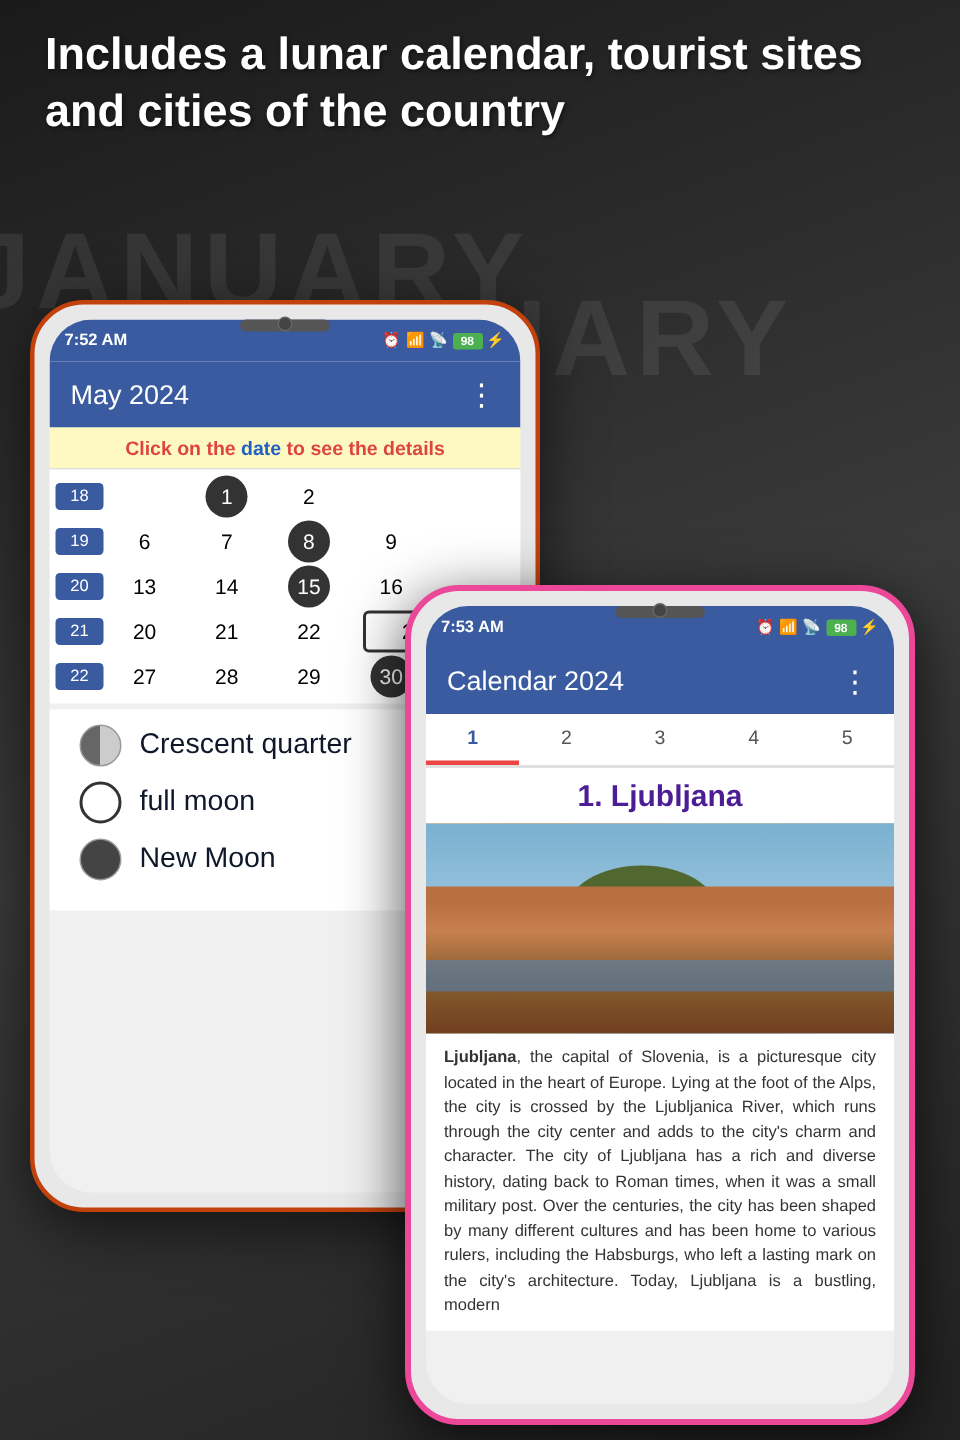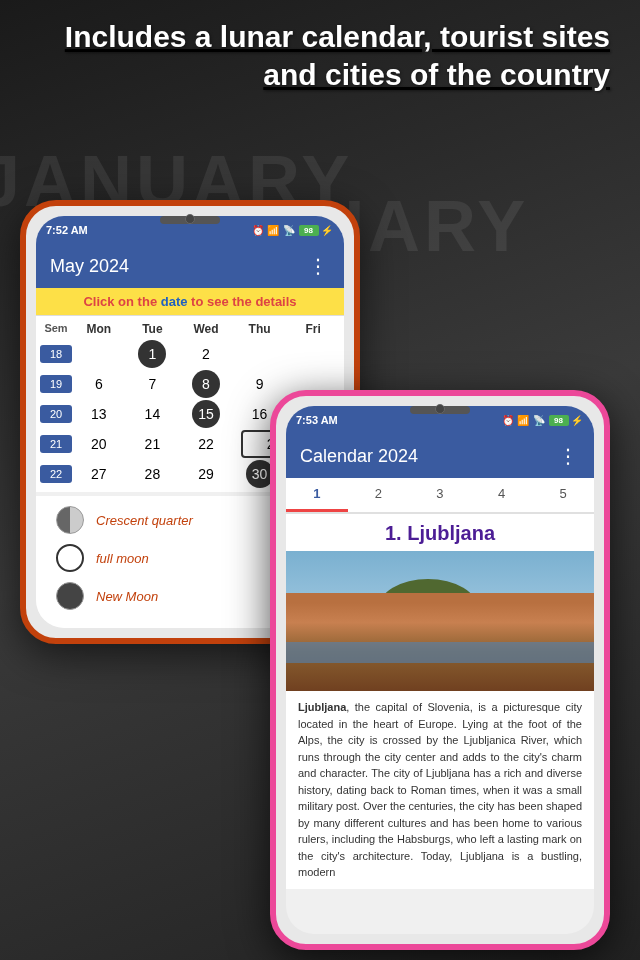--- a/index.html
+++ b/index.html
@@ -40,43 +40,42 @@
       letter-spacing: 4px;
       text-transform: uppercase;
       z-index: 1;
     }
 
     
     .header-text {
       position: absolute;
       top: 18px;
       left: 0; right: 0;
-      text-align: right;
+      text-align: left;
       z-index: 10;
       padding: 0 30px;
-      text-decoration: underline;
     }
     .header-text h1 {
       color: white;
       font-size: 30px;
       font-weight: bold;
       line-height: 1.25;
       text-shadow: 1px 1px 3px rgba(0,0,0,0.5);
     }
 
     
     .phone1 {
       position: absolute;
       top: 200px;
       left: 20px;
       width: 340px;
-      height: 444px;
+      height: 608px;
       background: #e8e8e8;
       border-radius: 36px;
-      border: 6px solid #c2410c;
+      border: 3px solid #c2410c;
       box-shadow: 0 10px 40px rgba(0,0,0,0.6);
       z-index: 5;
       overflow: hidden;
     }
     .phone1-inner {
       position: absolute;
       top: 10px; left: 10px; right: 10px; bottom: 10px;
       background: #f0f0f0;
       border-radius: 28px;
       overflow: hidden;
@@ -84,21 +83,21 @@
 
     
     .phone2 {
       position: absolute;
       top: 390px;
       left: 270px;
       width: 340px;
       height: 560px;
       background: #e8e8e8;
       border-radius: 36px;
-      border: 6px solid #ec4899;
+      border: 4px solid #ec4899;
       box-shadow: 0 10px 40px rgba(0,0,0,0.7);
       z-index: 8;
       overflow: hidden;
     }
     .phone2-inner {
       position: absolute;
       top: 10px; left: 10px; right: 10px; bottom: 10px;
       background: #f0f0f0;
       border-radius: 28px;
       overflow: hidden;
@@ -172,21 +171,21 @@
       width: 10px;
       height: 10px;
       background: #444;
       border-radius: 50%;
       border: 1px solid #666;
       z-index: 21;
     }
 
     
     .calendar-subtitle {
-      background: #fde047;
+      background: #fef9c3;
       text-align: center;
       padding: 6px 0;
       font-size: 13px;
       color: #2060c0;
       font-weight: bold;
       border-bottom: 1px solid #ddd;
     }
     .calendar-subtitle span {
       color: #d44;
       font-weight: bold;
@@ -256,23 +255,22 @@
       align-items: center;
       gap: 12px;
       margin-bottom: 10px;
     }
     .legend-icon {
       width: 28px;
       height: 28px;
       flex-shrink: 0;
     }
     .legend-label {
-      font-size: 13px;
-      color: #c2410c;
-      font-style: italic;
+      font-size: 19px;
+      color: #0f172a;
     }
 
     
     .icon-crescent {
       width: 28px;
       height: 28px;
       background: linear-gradient(to right, #666 50%, #ccc 50%);
       border-radius: 50%;
       border: 1px solid #999;
     }
@@ -411,28 +409,20 @@
     <div class="app-header">
       <span class="app-header-title">May 2024</span>
       <span class="three-dots">⋮</span>
     </div>
 
     <div class="calendar-subtitle">
       <span>Click on the </span><span style="font-weight:bold; color:#2060c0;">date</span><span> to see the details</span>
     </div>
 
     <div class="calendar-grid">
-      <div class="cal-header-row">
-        <div class="sem-col">Sem</div>
-        <div>Mon</div>
-        <div>Tue</div>
-        <div>Wed</div>
-        <div>Thu</div>
-        <div>Fri</div>
-      </div>
 
       <div class="cal-row">
         <div class="cal-week-num">18</div>
         <div class="cal-day"></div>
         <div class="cal-day dark-bg">1</div>
         <div class="cal-day">2</div>
         <div class="cal-day"></div>
         <div class="cal-day"></div>
       </div>
 

